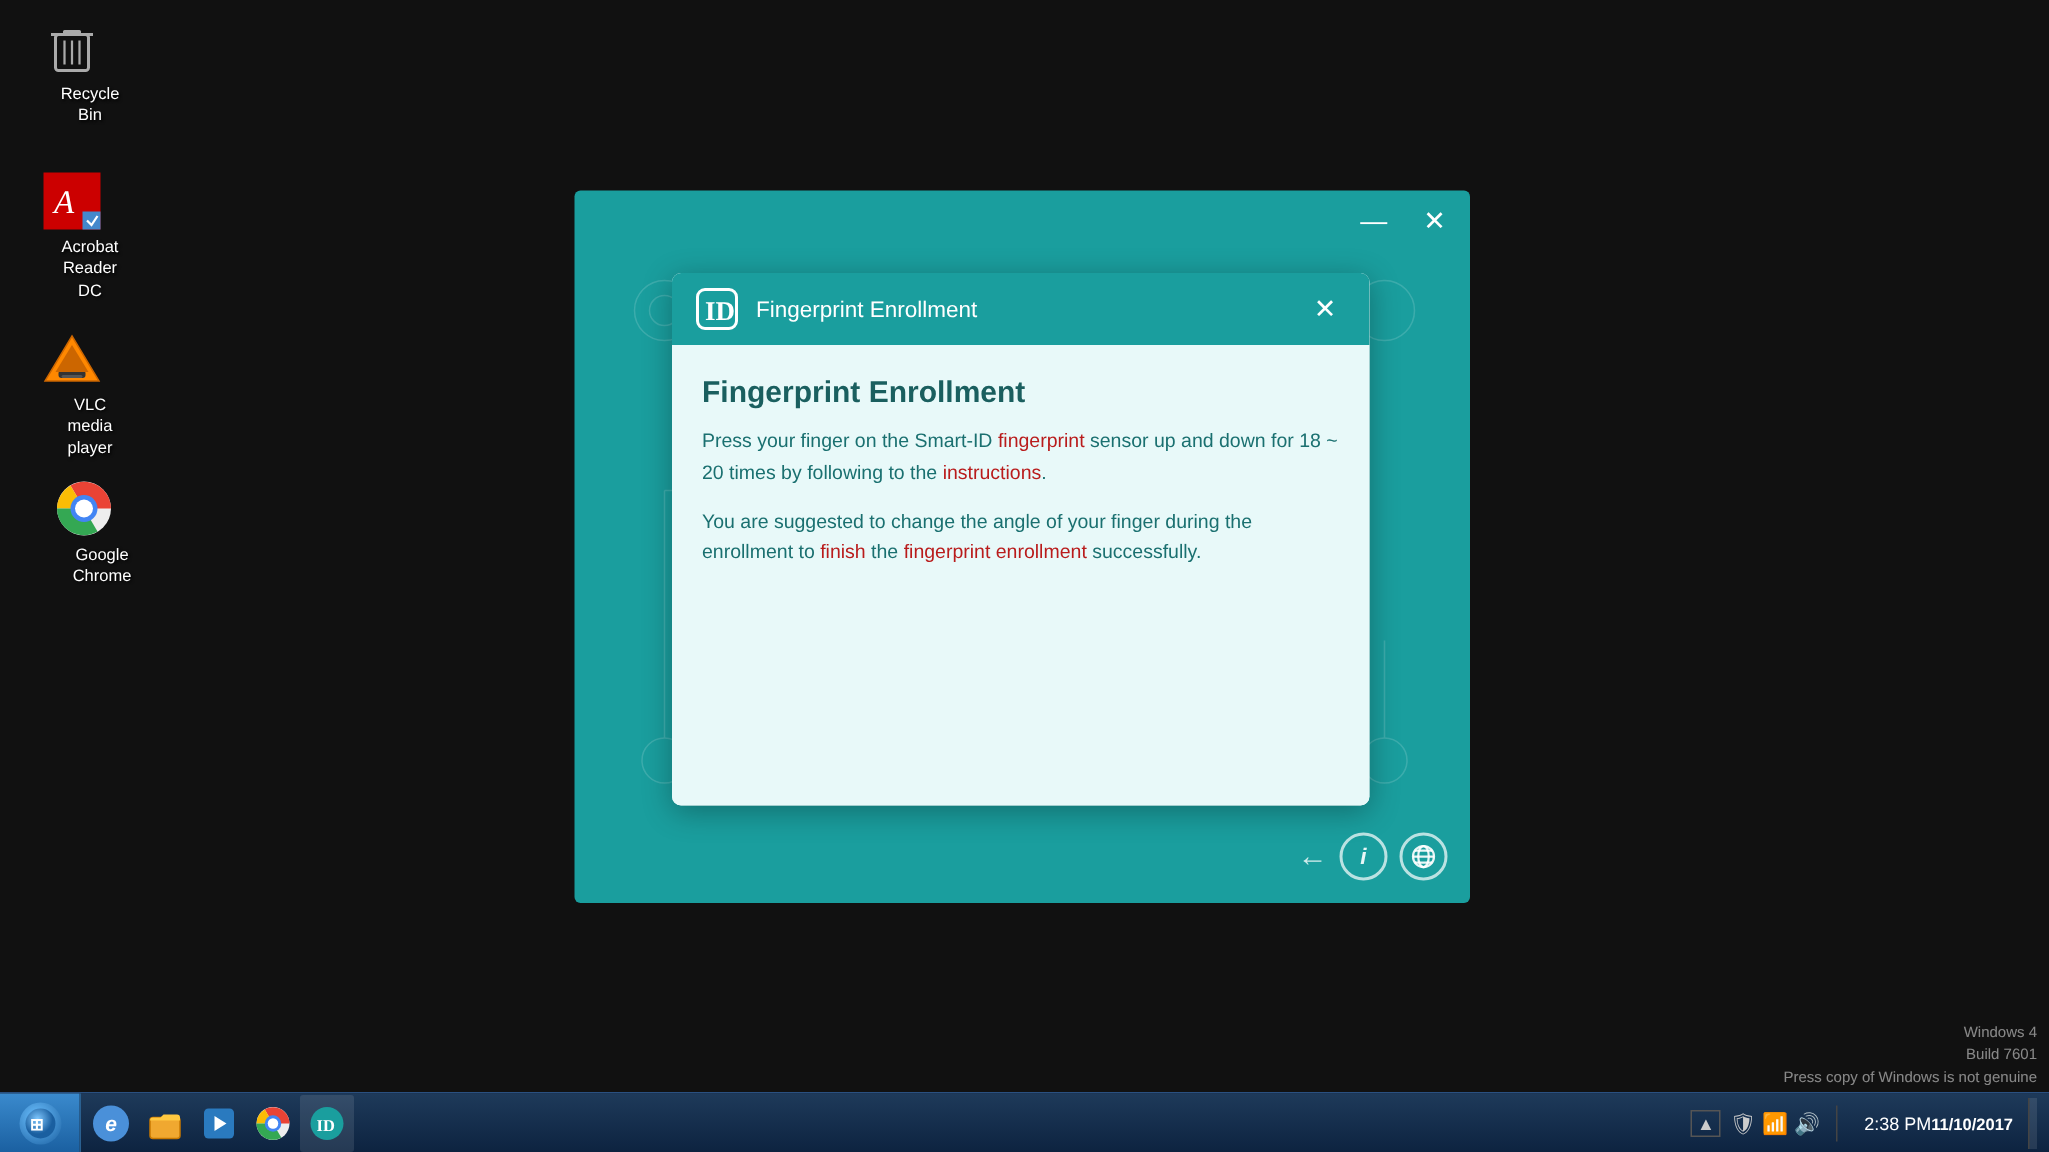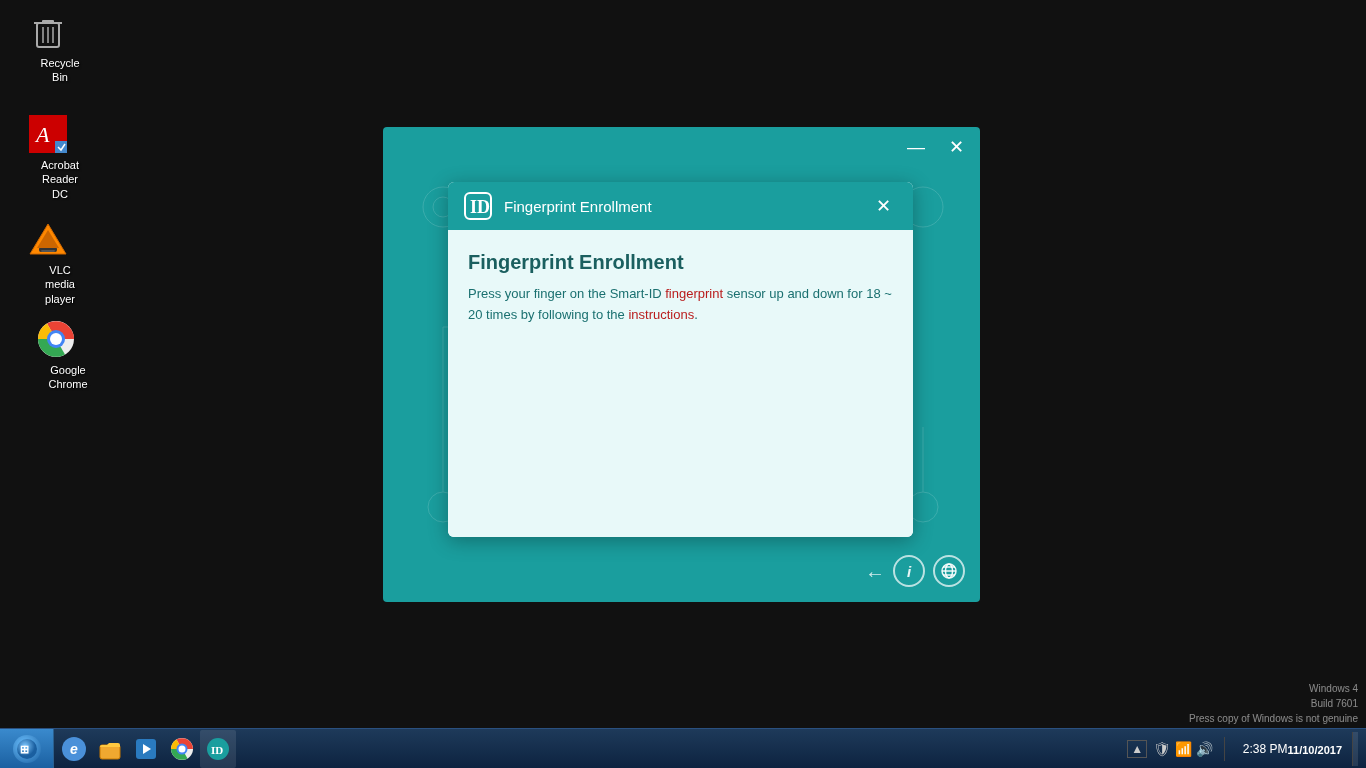--- a/index.html
+++ b/index.html
@@ -422,20 +422,23 @@
     </div>
 
     <div class="dialog-content">
 
 
       <div class="text-area">
         <div class="enrollment-title">Fingerprint Enrollment</div>
         <div class="enrollment-text">
           Press your finger on the Smart-ID <span class="enrollment-text-highlight">fingerprint</span> sensor up and down for 18 ~ 20 times by following to the <span class="enrollment-text-highlight">instructions</span>.
         </div>
+        <div class="enrollment-text">
+          You are suggested to change the angle of your finger during the enrollment to <span class="enrollment-text-highlight">finish</span> the <span class="enrollment-text-highlight">fingerprint enrollment</span> successfully.
+        </div>
       </div>
     </div>
   </div>
 
   <div style="position:absolute;bottom:15px;right:15px;display:flex;gap:8px;align-items:center;">
 
     <div style="color:rgba(255,255,255,0.8);font-size:20px;cursor:pointer;">←</div>
 
     <div style="width:32px;height:32px;border-radius:50%;border:2px solid rgba(255,255,255,0.7);display:flex;align-items:center;justify-content:center;color:rgba(255,255,255,0.9);font-size:15px;cursor:pointer;font-style:italic;font-weight:bold;">i</div>
 

